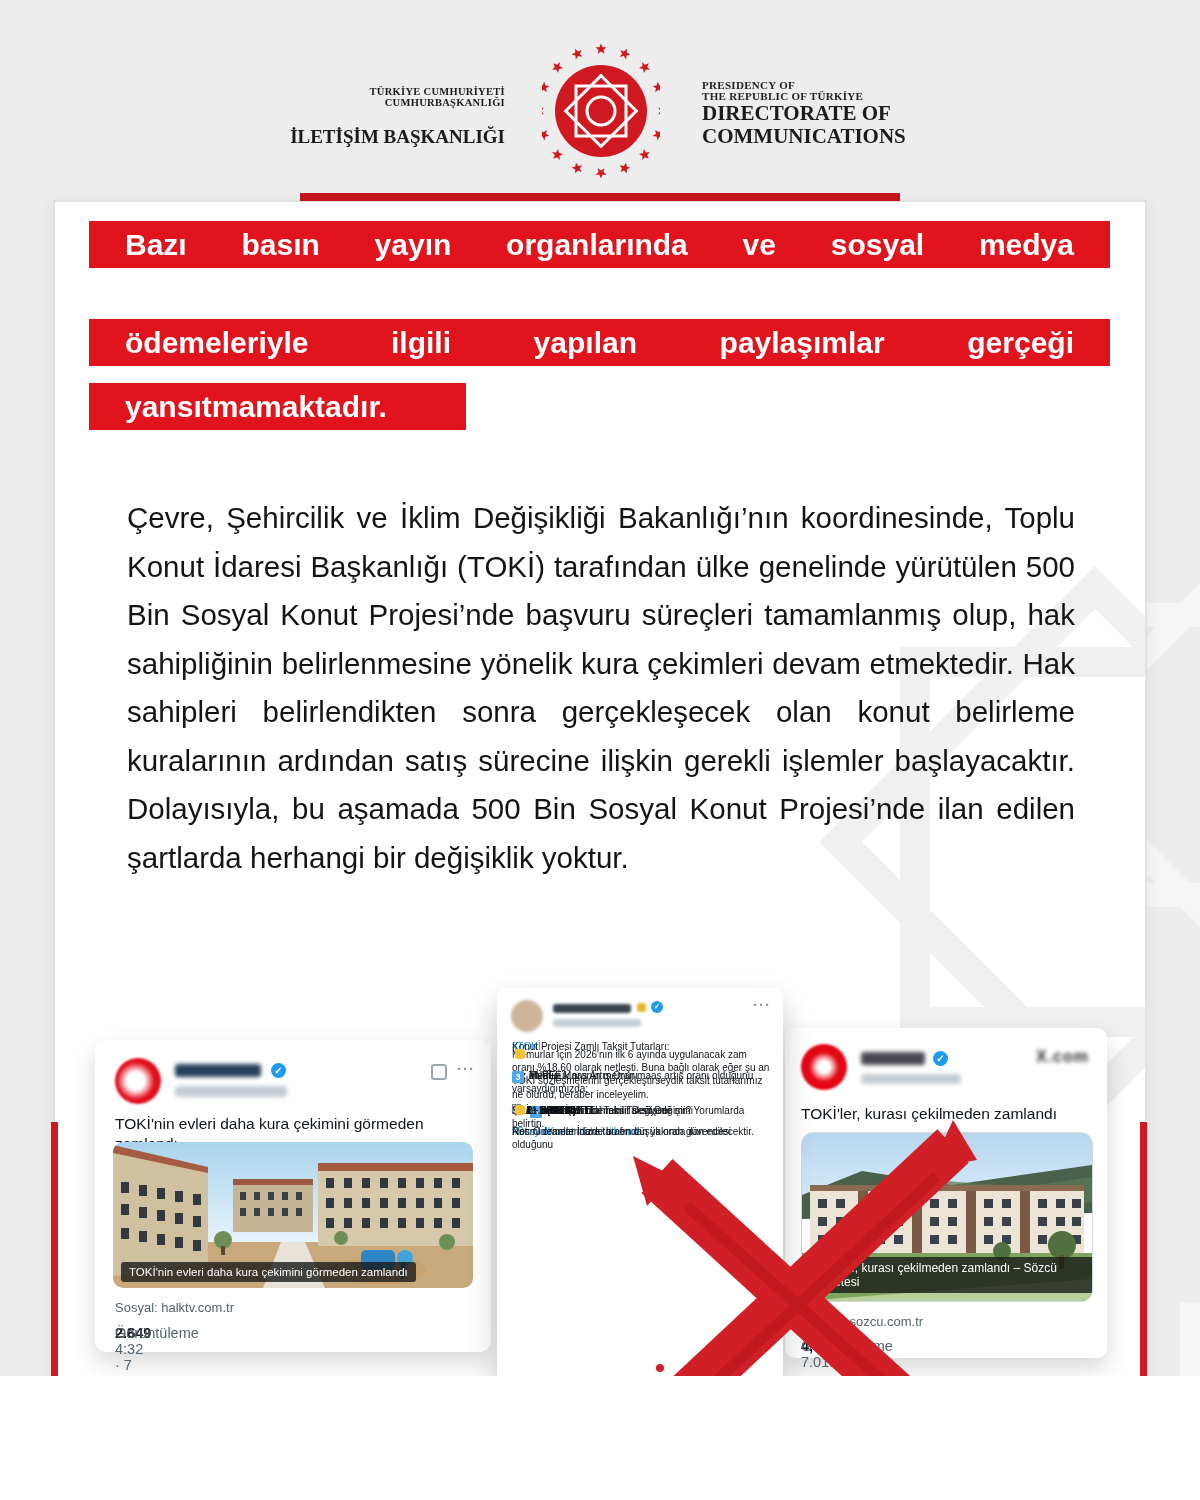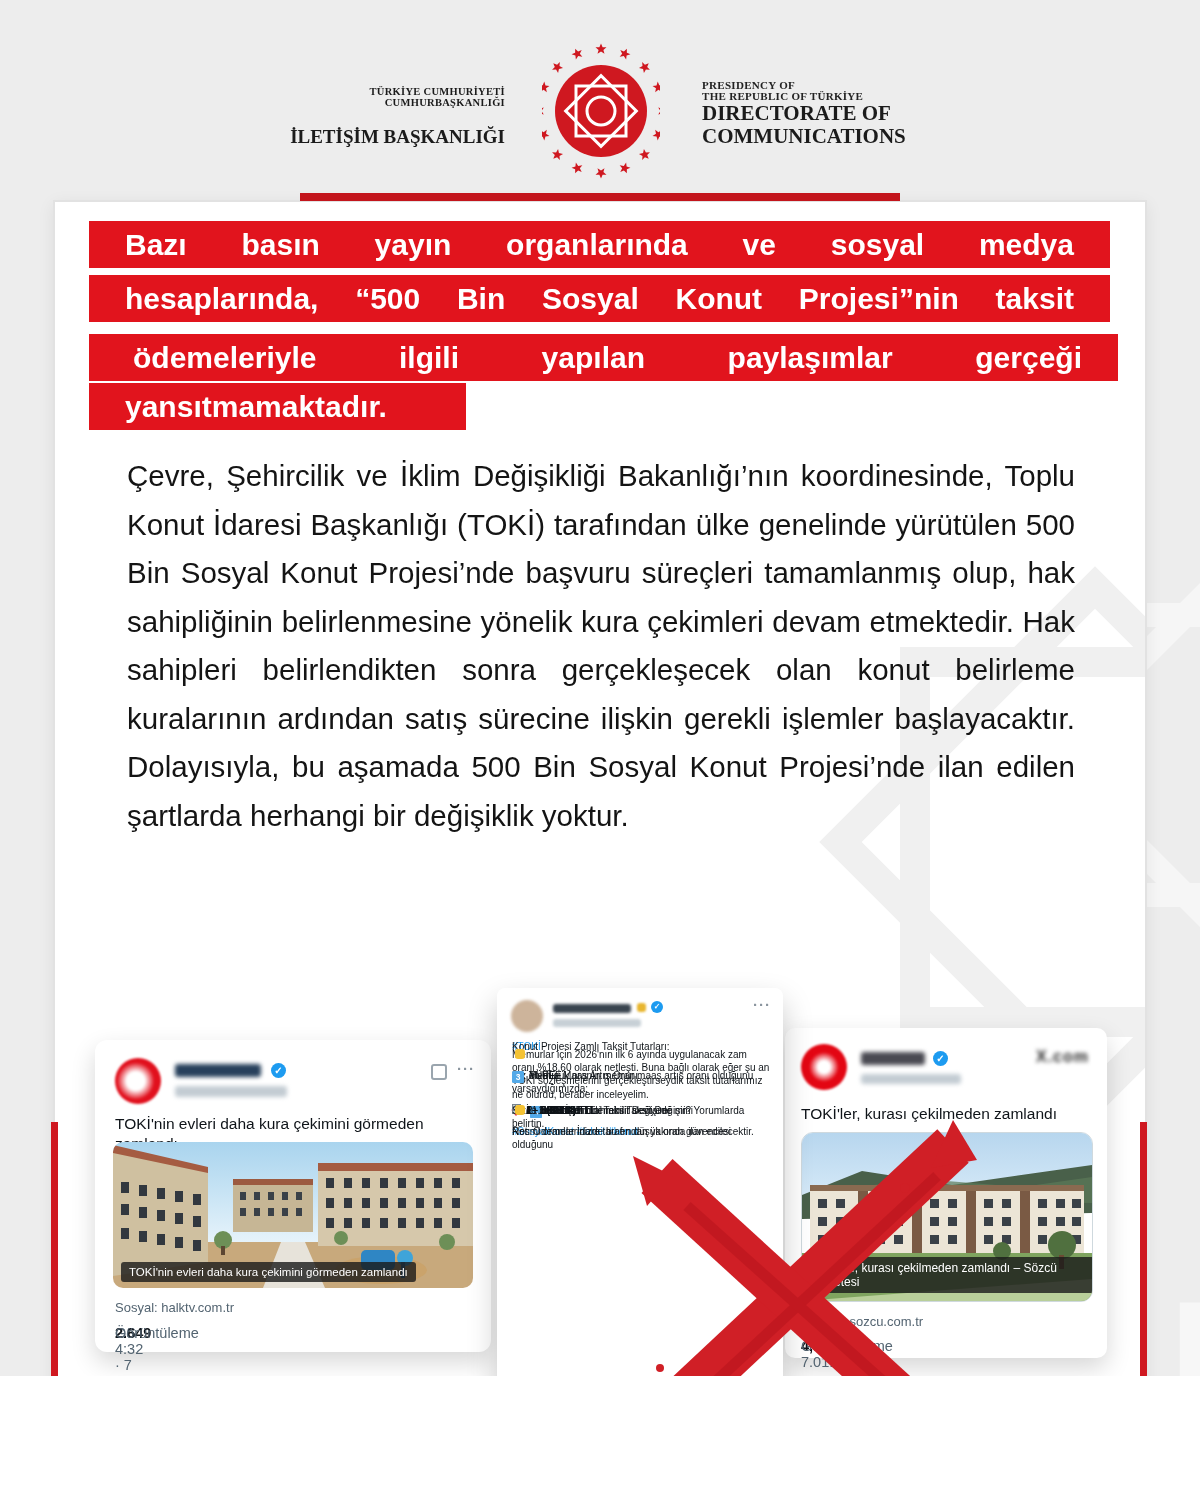--- a/index.html
+++ b/index.html
@@ -29,28 +29,28 @@
   .card-star{position:absolute;left:760px;top:360px;width:560px;height:560px;}
   .red-seg{position:absolute;background:#c3151c;z-index:2;}
   .seg-top{left:300px;top:193px;width:600px;height:8px;}
   .seg-left{left:51px;top:1122px;width:7px;height:308px;background:#cf1820;}
   .seg-right{left:1140px;top:1122px;width:7px;height:308px;background:#cf1820;}
   .seg-bl{left:51px;top:1423px;width:352px;height:7px;background:#cf1820;}
   .seg-br{left:803px;top:1423px;width:344px;height:7px;background:#cf1820;}
 
   
   .bar{position:absolute;left:89px;width:1021px;height:47px;background:#e1141d;z-index:2;}
-  .bar1{top:221px;} .bar2{top:275px;} .bar3{top:334px;padding-left:8px;}
+  .bar1{top:221px;} .bar2{top:275px;} .bar3{top:319px;}
   .bar4{top:383px;width:377px;}
   .bar-text{display:block;padding:0 36px;font-size:30px;font-weight:bold;color:#fff;line-height:47px;white-space:nowrap;}
   .just{text-align:justify;text-align-last:justify;white-space:normal;}
 
   
   .body-text{position:absolute;left:127px;width:948px;font-size:29.5px;line-height:48.5px;
-             color:#141414;text-align:justify;z-index:2;}
+             color:#141414;text-align:justify;z-index:2;margin-top:42px;}
   .p1{top:452px;} .p2{top:884px;}
 
   
   .tw{position:absolute;background:#fff;}
   .tw *{position:absolute;}
   .check{width:15px;height:15px;border-radius:50%;background:#1d9bf0;color:#fff;font-size:10px;
          line-height:15px;text-align:center;font-weight:bold;}
   .blurbar{border-radius:3px;filter:blur(2.2px);}
   .dots{font-size:15px;font-weight:bold;color:#8a959e;letter-spacing:1px;}
   .sharebox{width:12px;height:12px;border:2px solid #9aa5ae;border-radius:3px;}
@@ -193,23 +193,20 @@
   </div>
 
   <div class="red-seg seg-top"></div>
   <div class="red-seg seg-left"></div>
   <div class="red-seg seg-right"></div>
   <div class="red-seg seg-bl"></div>
   <div class="red-seg seg-br"></div>
 
   <div class="bar bar1">
     <span class="bar-text just">Bazı basın yayın organlarında ve sosyal medya</span>
-  </div>
-  <div class="bar bar2">
-    <span class="bar-text just">hesaplarında, “500 Bin Sosyal Konut Projesi”nin taksit</span>
   </div>
   <div class="bar bar3">
     <span class="bar-text just">ödemeleriyle ilgili yapılan paylaşımlar gerçeği</span>
   </div>
   <div class="bar bar4">
     <span class="bar-text">yansıtmamaktadır.</span>
   </div>
 
   <div class="body-text p1">Çevre, Şehircilik ve İklim Değişikliği Bakanlığı’nın koordinesinde, Toplu Konut İdaresi Başkanlığı (TOKİ) tarafından ülke genelinde yürütülen 500 Bin Sosyal Konut Projesi’nde başvuru süreçleri tamamlanmış olup, hak sahipliğinin belirlenmesine yönelik kura çekimleri devam etmektedir. Hak sahipleri belirlendikten sonra gerçekleşecek olan konut belirleme kuralarının ardından satış sürecine ilişkin gerekli işlemler başlayacaktır. Dolayısıyla, bu aşamada 500 Bin Sosyal Konut Projesi’nde ilan edilen şartlarda herhangi bir değişiklik yoktur.</div>
 

